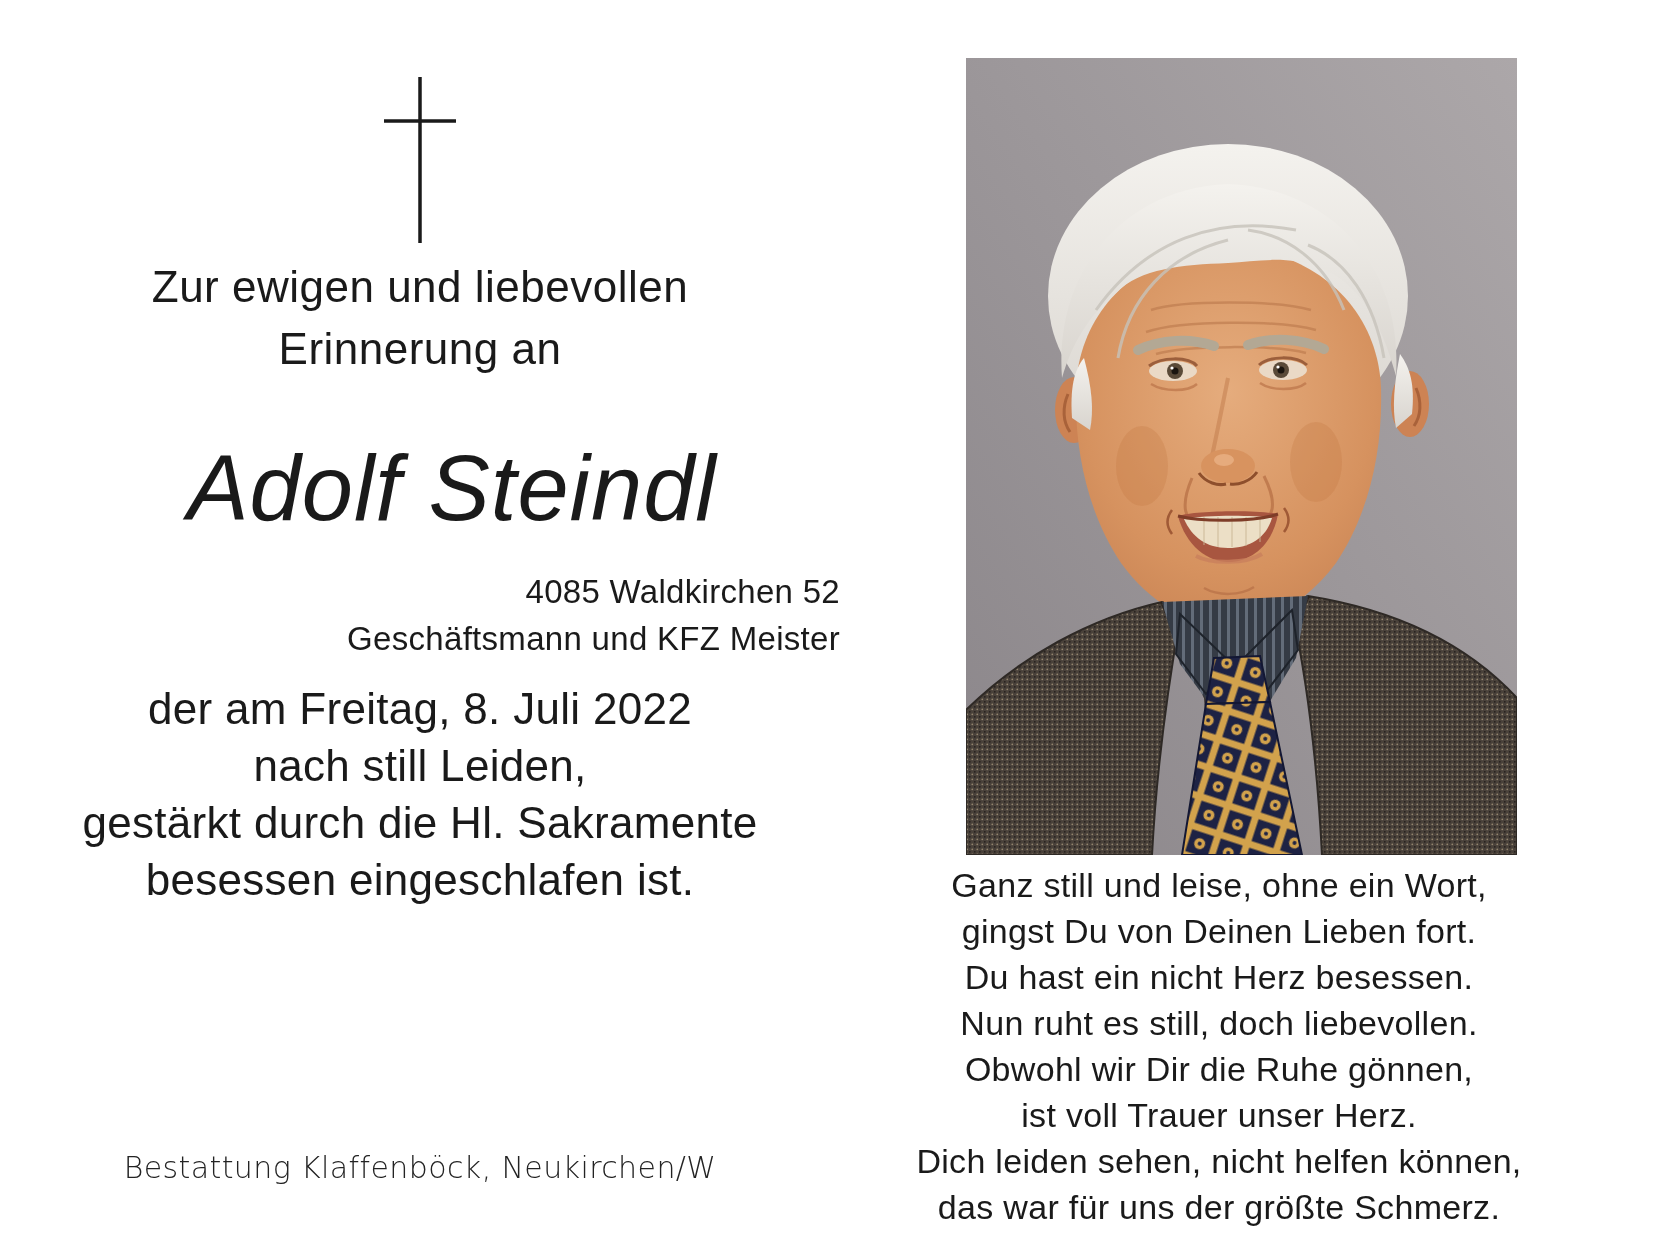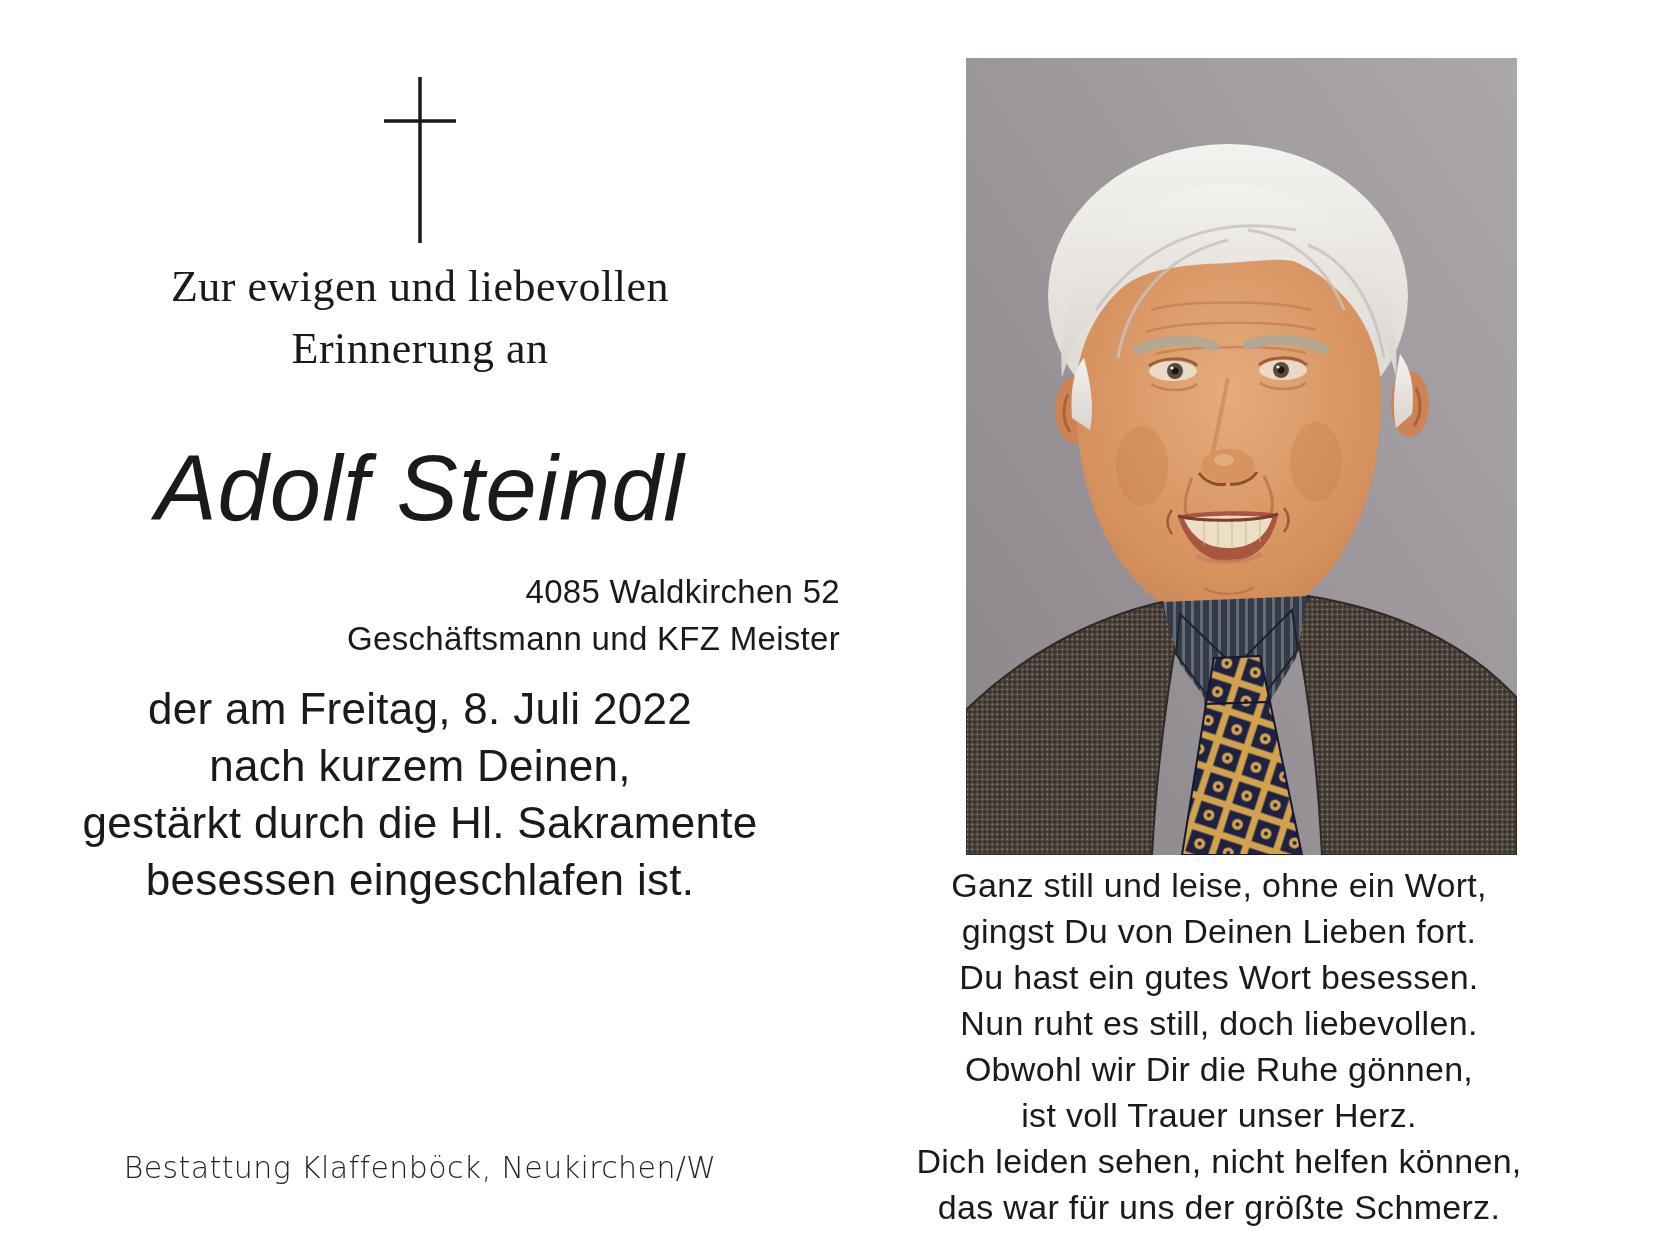--- a/index.html
+++ b/index.html
@@ -4,25 +4,25 @@
 <style>
   html,body{margin:0;padding:0;background:#ffffff;}
   .card{
     position:relative;width:1653px;height:1246px;background:#ffffff;
     font-family:"Liberation Sans",sans-serif;color:#1a1a1a;overflow:hidden;
   }
   .left-panel{position:absolute;left:0;top:0;width:840px;height:1246px;}
   .cross{position:absolute;left:378px;top:74px;width:84px;height:172px;}
   .intro{
     position:absolute;left:0;top:256px;width:840px;text-align:center;
-    font-size:44px;line-height:62px;letter-spacing:0.5px;font-weight:400;font-family:Liberation Serif, serif;
+    font-size:44px;line-height:62px;letter-spacing:0.5px;font-weight:400;
   }
   .name{
     position:absolute;left:0;top:436px;width:840px;text-align:center;
-    font-size:92px;font-style:italic;font-weight:400;letter-spacing:1px;line-height:1.15;
+    font-size:92px;font-style:italic;font-weight:400;letter-spacing:1px;line-height:1.15;padding-left:32px;
   }
   .address-block{
     position:absolute;left:0;top:568px;width:840px;text-align:right;
     font-size:33px;line-height:47px;letter-spacing:0.3px;
   }
   .event{
     position:absolute;left:0;top:680px;width:840px;text-align:center;
     font-size:44px;line-height:57px;letter-spacing:0.3px;
   }
   .funeral{
@@ -57,21 +57,21 @@
 
     <div class="name">Adolf Steindl</div>
 
     <div class="address-block">
       <div>4085 Waldkirchen 52</div>
       <div>Geschäftsmann und KFZ Meister</div>
     </div>
 
     <div class="event">
       <div>der am Freitag, 8. Juli 2022</div>
-      <div>nach kurzem Deinen,</div>
+      <div>nach still Leiden,</div>
       <div>gestärkt durch die Hl. Sakramente</div>
       <div>besessen eingeschlafen ist.</div>
     </div>
 
     <div class="funeral">Bestattung Klaffenböck, Neukirchen/W</div>
   </div>
 
   <div class="right-panel">
 
     <div class="photo">
@@ -199,21 +199,21 @@
         <g>
           <path d="M248,600 L294,598 L304,644 L240,646 Z" fill="url(#tieP)" stroke="#131733" stroke-width="2"></path>
           <path d="M240,646 L304,644 L336,797 L216,797 Z" fill="url(#tieP)" stroke="#131733" stroke-width="2"></path>
         </g>
       </svg>
     </div>
 
     <div class="poem">
       <div>Ganz still und leise, ohne ein Wort,</div>
       <div>gingst Du von Deinen Lieben fort.</div>
-      <div>Du hast ein gutes Wort besessen.</div>
+      <div>Du hast ein nicht Herz besessen.</div>
       <div>Nun ruht es still, doch liebevollen.</div>
       <div>Obwohl wir Dir die Ruhe gönnen,</div>
       <div>ist voll Trauer unser Herz.</div>
       <div>Dich leiden sehen, nicht helfen können,</div>
       <div>das war für uns der größte Schmerz.</div>
     </div>
   </div>
 </div>
 
 </body></html>

